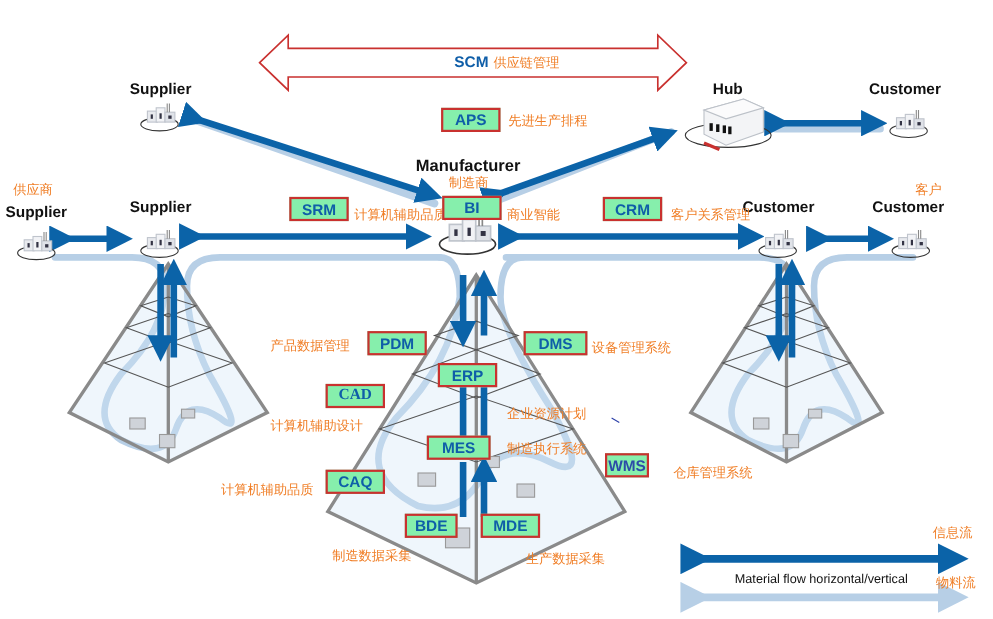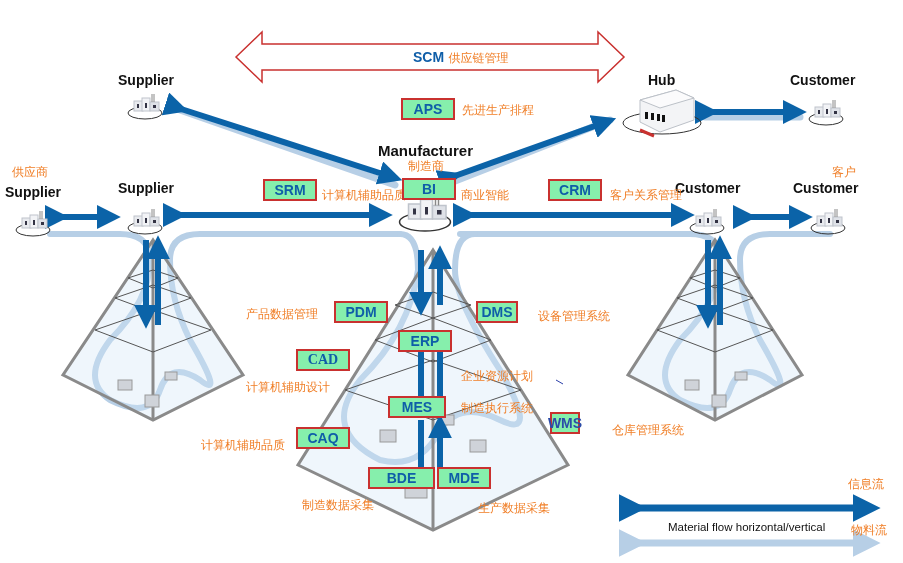--- a/index.html
+++ b/index.html
@@ -161,39 +161,39 @@
 
 <div class="sysbox" style="left:402px;top:178px;width:54px;">BI</div>
 <div class="lbl cn" style="left:461px;top:187px;">商业智能</div>
 
 <div class="sysbox" style="left:548px;top:179px;width:54px;">CRM</div>
 <div class="lbl cn" style="left:610px;top:187px;">客户关系管理</div>
 
 <div class="sysbox" style="left:334px;top:301px;width:54px;">PDM</div>
 <div class="lbl cn" style="left:246px;top:306px;">产品数据管理</div>
 
-<div class="sysbox" style="left:476px;top:301px;width:42px;">DMS</div>
+<div class="sysbox" style="left:476px;top:301px;width:58px;">DMS</div>
 <div class="lbl cn" style="left:538px;top:308px;">设备管理系统</div>
 
 <div class="sysbox" style="left:398px;top:330px;width:54px;">ERP</div>
 <div class="lbl cn" style="left:461px;top:340px;margin-top:28px;">企业资源计划</div>
 
 <div class="sysbox" style="left:296px;top:349px;width:54px;font-family:Liberation Serif, serif;">CAD</div>
 <div class="lbl cn" style="left:246px;top:379px;">计算机辅助设计</div>
 
 <div class="sysbox" style="left:388px;top:396px;width:58px;">MES</div>
 <div class="lbl cn" style="left:461px;top:400px;">制造执行系统</div>
 
-<div class="sysbox" style="left:550px;top:412px;width:30px;color:#2c4ca8;">WMS</div>
+<div class="sysbox" style="left:550px;top:412px;width:40px;color:#2c4ca8;">WMS</div>
 <div class="lbl cn" style="left:612px;top:422px;">仓库管理系统</div>
 
 <div class="sysbox" style="left:296px;top:427px;width:54px;">CAQ</div>
 <div class="lbl cn" style="left:201px;top:437px;">计算机辅助品质</div>
 
-<div class="sysbox" style="left:368px;top:467px;width:67px;">BDE</div>
+<div class="sysbox" style="left:368px;top:467px;width:48px;">BDE</div>
 <div class="lbl cn" style="left:302px;top:497px;">制造数据采集</div>
 
 <div class="sysbox" style="left:437px;top:467px;width:54px;">MDE</div>
 <div class="lbl cn" style="left:478px;top:500px;">生产数据采集</div>
 
 <div class="lbl cn" style="left:848px;top:476px;">信息流</div>
 <div class="lbl legend-txt" style="left:668px;top:521px;">Material flow horizontal/vertical</div>
 <div class="lbl cn" style="left:851px;top:522px;">物料流</div>
 </div>
 

